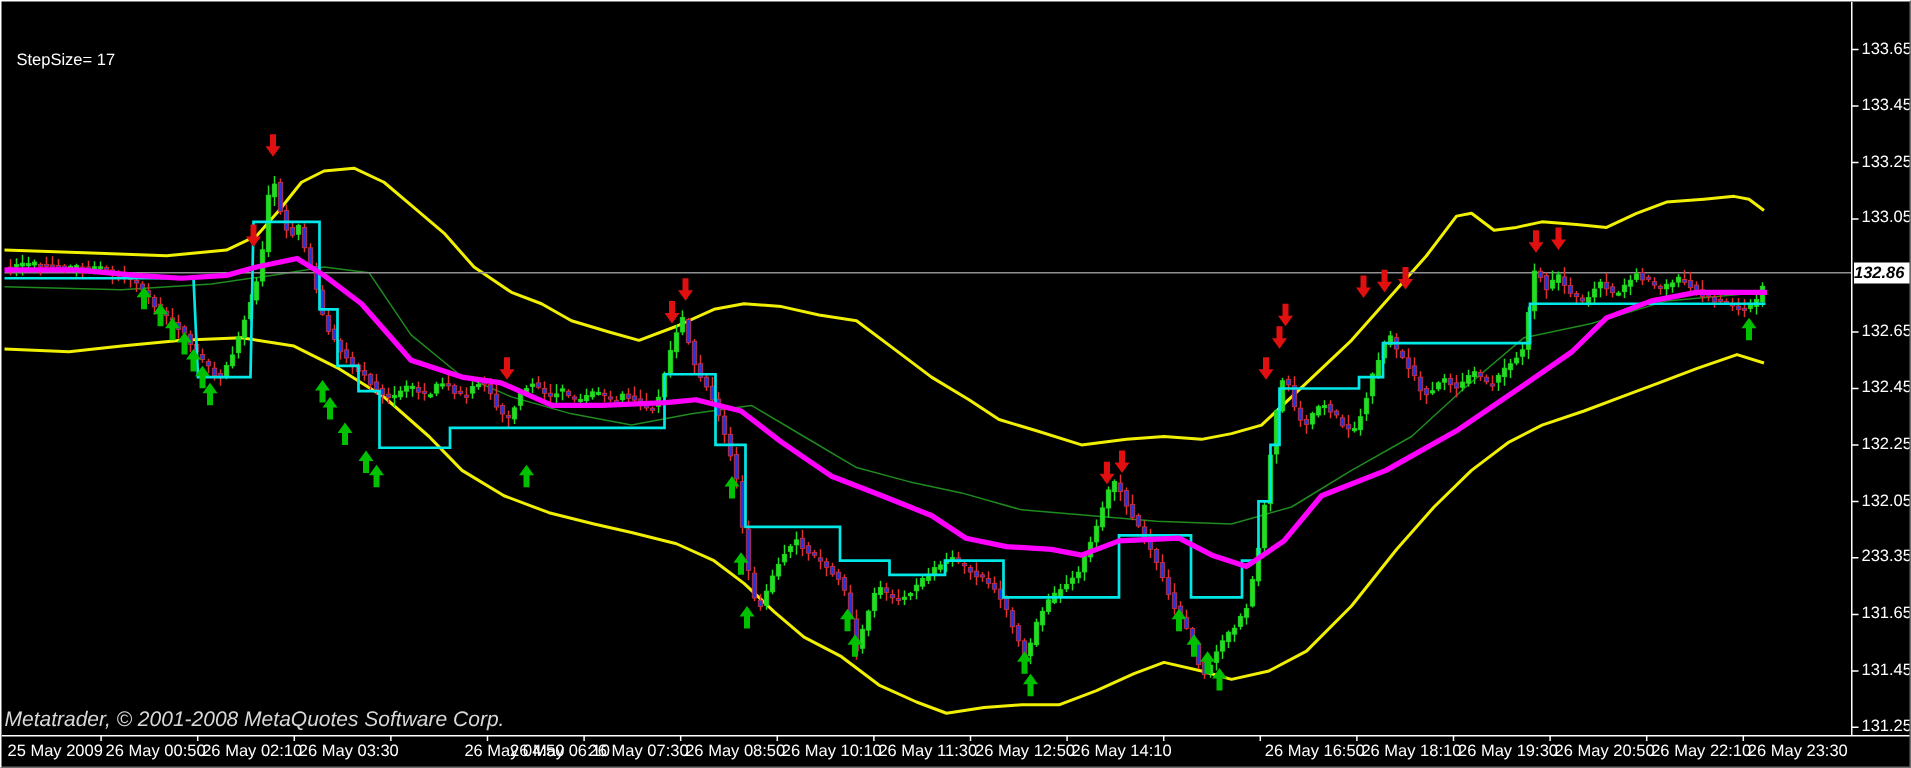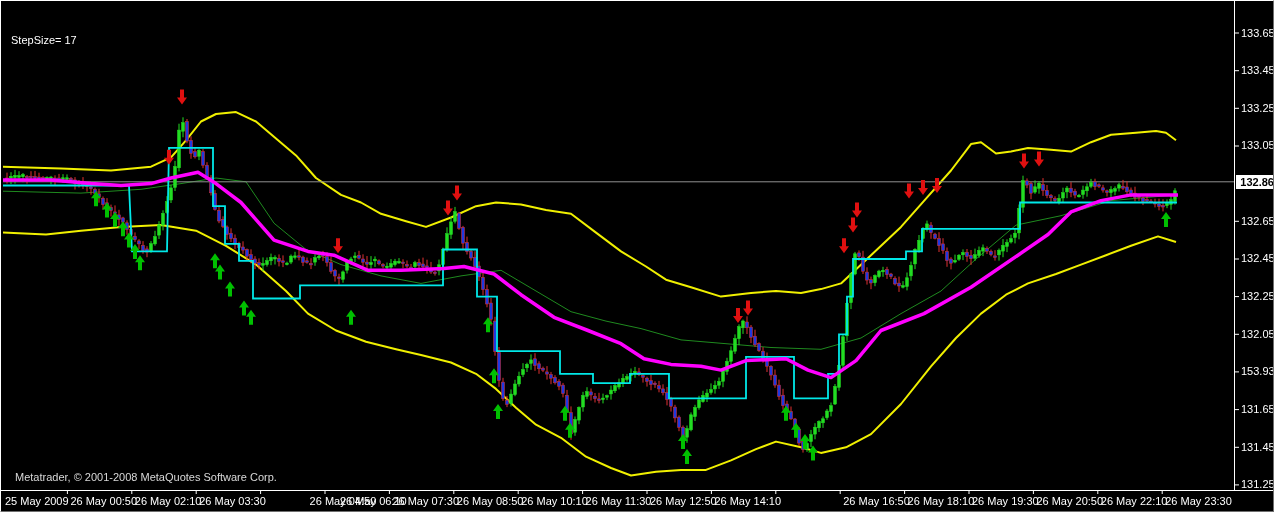--- a/index.html
+++ b/index.html
@@ -6,25 +6,25 @@
   .mt-window{
     position:relative;width:1274px;height:512px;background:#000;
     border-top:1px solid #ffffff;border-left:1px solid #ffffff;
     border-right:1px solid #6f6f6f;border-bottom:1px solid #6f6f6f;
     box-sizing:border-box;overflow:hidden;
     font-family:"Liberation Sans", sans-serif;
   }
   svg{position:absolute;left:0;top:0;}
   .hud{position:absolute;left:8px;top:4px;color:#fff;font-size:11px;line-height:14px;white-space:pre;}
   .hud .l2{padding-left:2px;}
-  .copyright{position:absolute;left:14px;top:470px;color:#d8d8d8;font-size:11px;}
+  .copyright{position:absolute;left:2px;top:470px;color:#d8d8d8;font-size:14px;font-style:italic;}
   .price-axis{position:absolute;left:1238px;top:0;width:36px;height:490px;}
   .price-axis span{position:absolute;left:2px;color:#fff;font-size:11px;white-space:nowrap;}
   .cur-price{position:absolute;left:1235px;width:38px;height:14px;background:#fff;color:#000;
-    font-size:11px;line-height:14px;text-align:right;font-weight:bold;}
+    font-size:11px;line-height:14px;text-align:left;font-weight:bold;font-style:italic;}
   .time-axis{position:absolute;left:0;top:493px;width:1024px;height:16px;}
   .time-axis span{position:absolute;color:#fff;font-size:11px;white-space:nowrap;}
 </style>
 </head>
 <body>
 
 <div class="mt-window">
   <svg id="plot" width="1274" height="512">
       <polyline points="2,165.7 60,167.6 110,169.5 150,165.7 170,156.3 185,139.3 200,120.5 215,113.0 235,111.1 255,120.5 275,137.4 295,154.4 315,177.0 340,193.9 360,201.5 380,212.8 405,220.3 425,225.9 450,216.5 475,205.2 495,201.5 520,203.4 545,209.0 570,212.8 595,231.6 620,250.4 645,265.5 665,278.7 690,286.2 720,295.6 750,291.9 775,290.0 800,291.9 820,288.1 840,282.4 870,254.2 900,225.9 925,197.7 950,169.5 970,143.1 980,141.2 995,152.5 1010,150.6 1027,146.9 1050,148.7 1070,150.6 1090,141.2 1110,133.7 1135,131.8 1155,129.9 1165,131.8 1175,139.3" fill="none" stroke="#f0f000" stroke-width="2" stroke-linejoin="round"></polyline>
       <polyline points="2,231.6 45,233.5 80,229.7 120,225.9 160,224.1 195,229.7 225,244.8 255,263.6 285,290.0 307,312.6 335,329.5 365,340.8 395,348.3 420,354.0 450,361.5 475,372.8 495,387.9 515,406.7 535,423.7 560,436.8 585,455.7 610,467.0 630,474.5 655,470.7 680,468.9 705,468.9 730,459.4 755,448.1 775,440.6 800,446.3 820,451.9 845,446.3 870,433.1 900,403.0 930,365.3 955,337.0 980,312.6 1005,293.7 1027,282.4 1055,273.0 1080,263.6 1105,254.2 1130,244.8 1157,235.4 1175,241.0" fill="none" stroke="#f0f000" stroke-width="2" stroke-linejoin="round"></polyline>
@@ -698,21 +698,21 @@
 
   <div class="price-axis">
       <span style="top: 25.5px;">133.65</span>
       <span style="top: 63.16px;">133.45</span>
       <span style="top: 100.82px;">133.25</span>
       <span style="top: 138.48px;">133.05</span>
       <span style="top: 213.8px;">132.65</span>
       <span style="top: 251.46px;">132.45</span>
       <span style="top: 289.12px;">132.25</span>
       <span style="top: 326.78px;">132.05</span>
-      <span style="top: 364.44px;">153.93</span>
+      <span style="top: 364.44px;">233.35</span>
       <span style="top: 402.1px;">131.65</span>
       <span style="top: 439.76px;">131.45</span>
       <span style="top: 477.42px;">131.25</span>
     </div>
   <div class="cur-price" id="curbox" style="top: 173.757px;">132.86</div>
   <div class="time-axis">
       <span style="left: 4px; top: 1px;">25 May 2009</span>
       <span style="left: 69.4px; top: 1px;">26 May 00:50</span>
       <span style="left: 133.8px; top: 1px;">26 May 02:10</span>
       <span style="left: 198.2px; top: 1px;">26 May 03:30</span>

